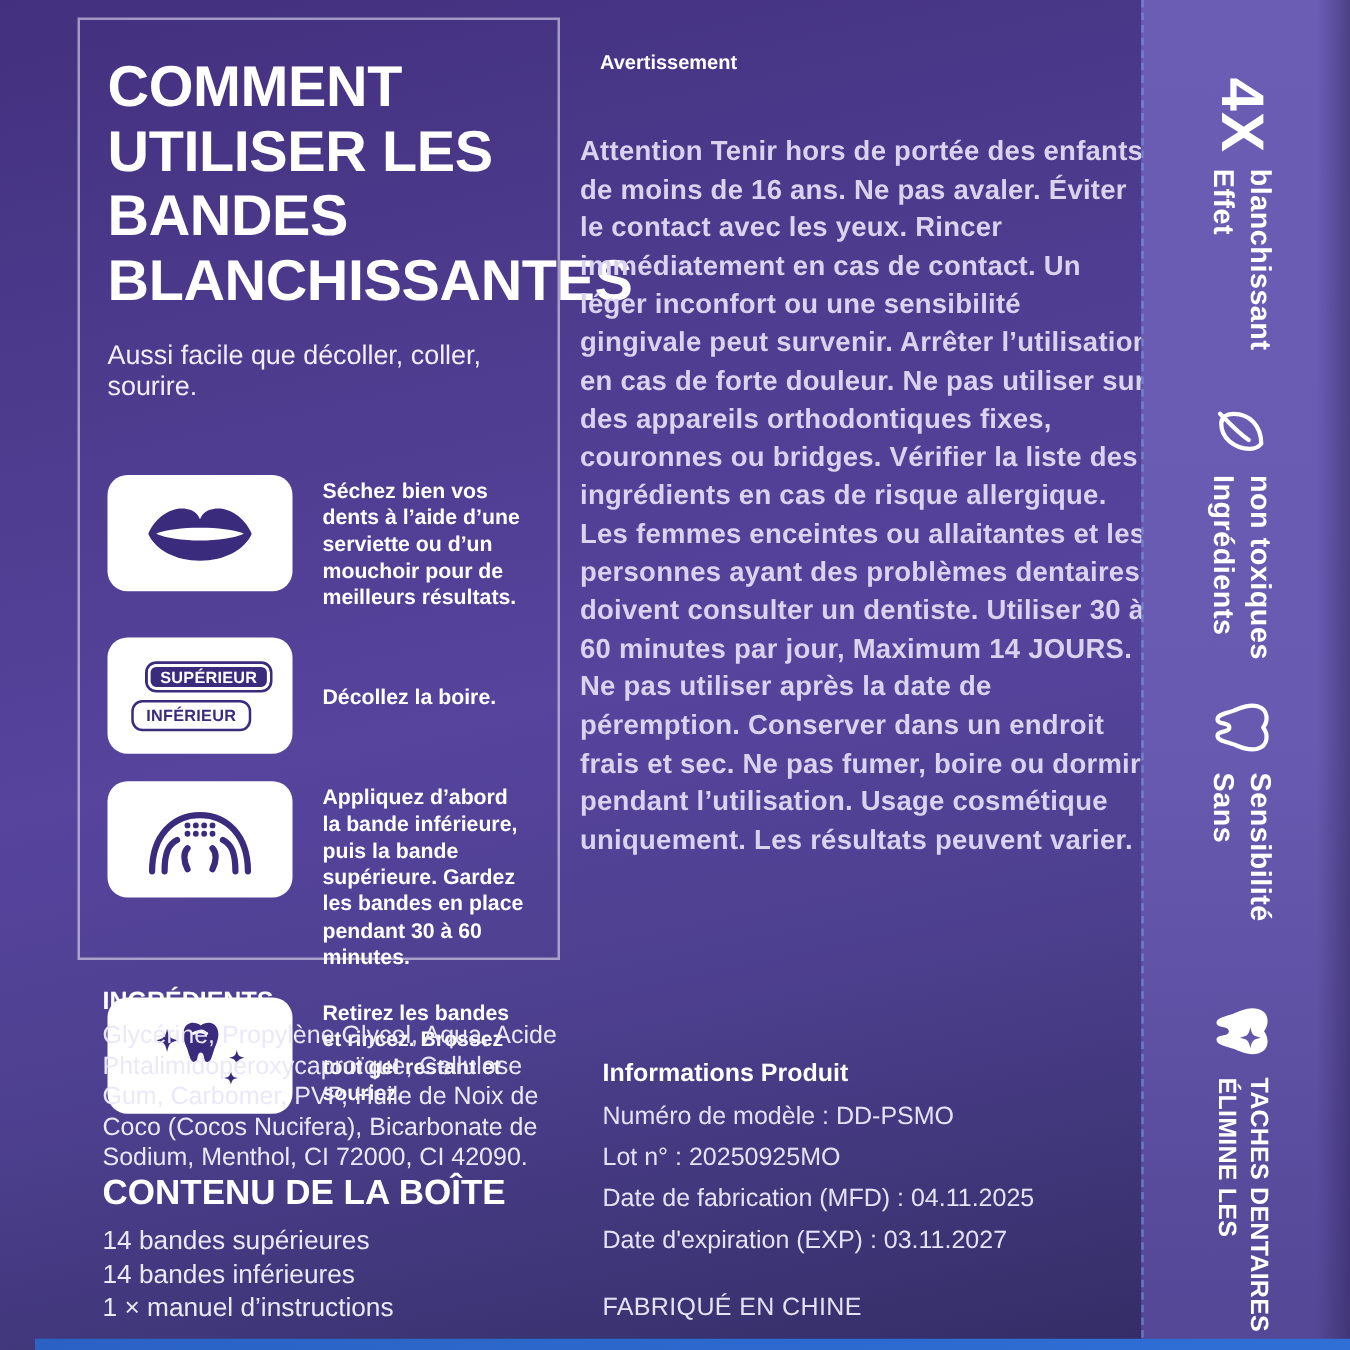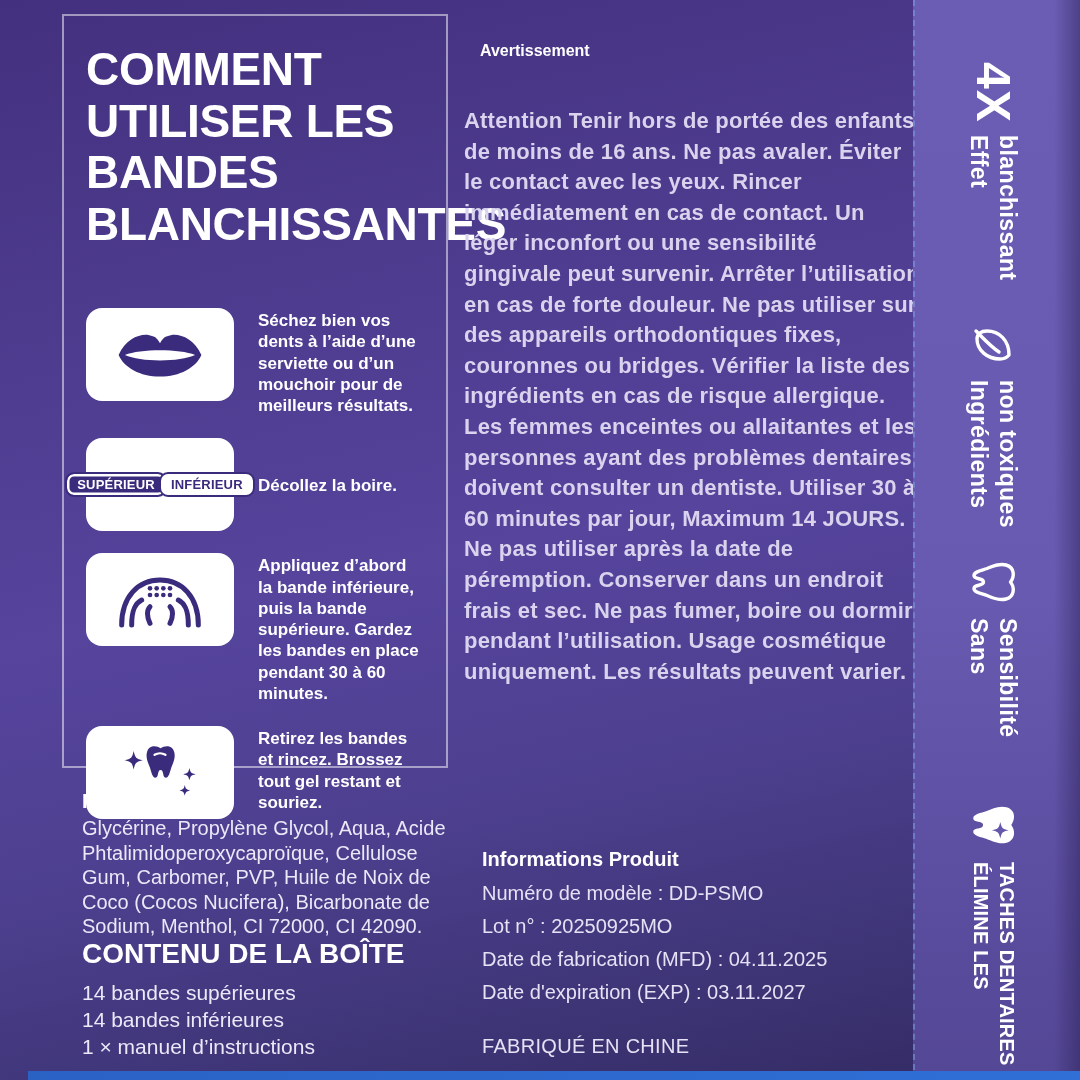--- a/index.html
+++ b/index.html
@@ -16,21 +16,21 @@
     position:absolute; left:62px; top:14px; width:386px; height:754px;
     border:2px solid rgba(255,255,255,.5); padding:0 22px;
   }
   .panel-title { margin-top:28px; font-size:46px; line-height:1.12; font-weight:800; letter-spacing:-.3px; }
   .panel-subtitle { margin-top:22px; font-size:21.5px; font-weight:400; color:#f1eefc; }
   .steps { margin-top:58px; display:flex; flex-direction:column; gap:22px; }
   .step { display:flex; gap:24px; align-items:flex-start; }
   .step.center { align-items:center; }
   .icon-card {
     width:148px; min-width:148px; height:93px; background:#fff; border-radius:16px;
-    display:flex; flex-direction:row; align-items:center; justify-content:center; gap:6px;
+    display:flex; flex-direction:column; align-items:center; justify-content:center; gap:6px;
   }
   .step-text { width:200px; font-size:17px; font-weight:700; line-height:1.25; margin-top:2px; }
   .pill {
     display:inline-block; font-size:13px; font-weight:800; letter-spacing:.2px;
     padding:3px 10px; border-radius:9px; border:2.5px solid #3b2b7d;
   }
   .pill-dark { background:#3b2b7d; color:#fff; box-shadow:inset 0 0 0 2.5px #fff; transform:translateX(7px); }
   .pill-light { background:#fff; color:#3b2b7d; transform:translateX(-7px); }
 
   
@@ -72,20 +72,21 @@
   .bottom-strip { position:absolute; left:28px; right:0; bottom:0; height:9px;
     background:linear-gradient(90deg,#2a62c4,#2f6fd6); }
 </style>
 </head>
 <body>
 
 <div class="canvas">
 
   <section class="instructions-panel">
     <h1 class="panel-title">COMMENT UTILISER LES BANDES BLANCHISSANTES</h1>
+    <p class="panel-subtitle">Aussi facile que décoller, coller, sourire.</p>
 
     <div class="steps">
 
       <div class="step">
         <div class="icon-card">
           <svg width="92" height="54" viewBox="0 0 100 60" aria-hidden="true">
             <path fill="#3b2b7d" d="M50,17 C47,11 44,9 38,8 C28,6 12,12 4,30 C10,44 28,54 50,54 C72,54 90,44 96,30 C88,12 72,6 62,8 C56,9 53,11 50,17 Z"></path>
             <path fill="#ffffff" d="M11,30 C28,23 72,23 89,30 C72,38 28,38 11,30 Z"></path>
           </svg>
         </div>

